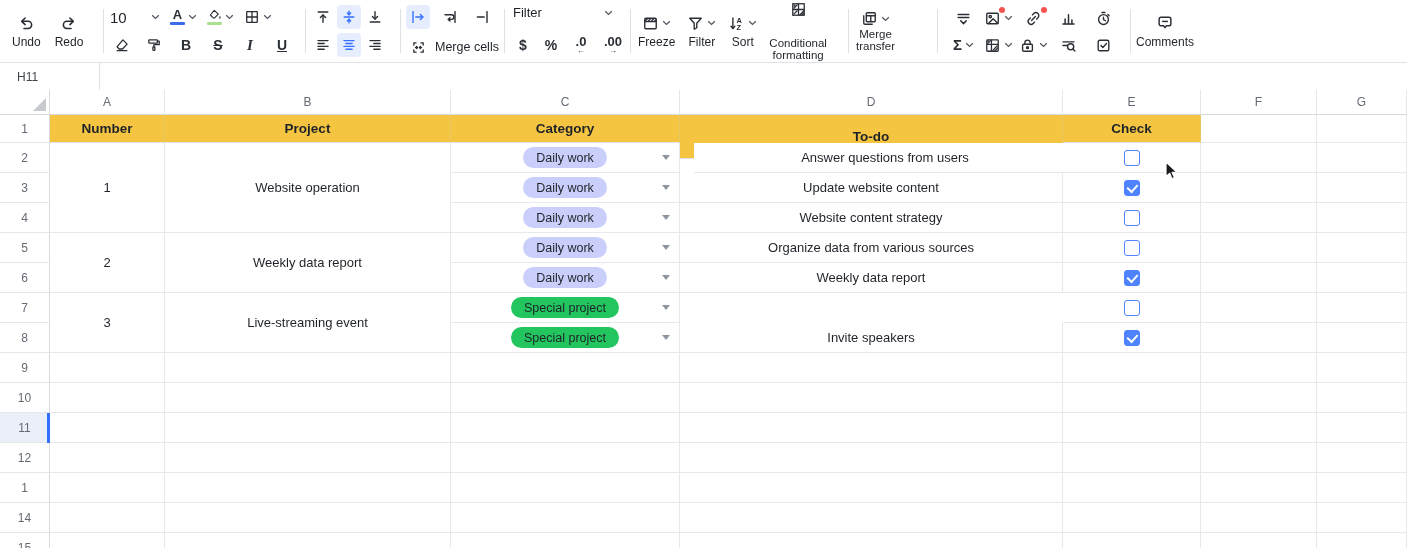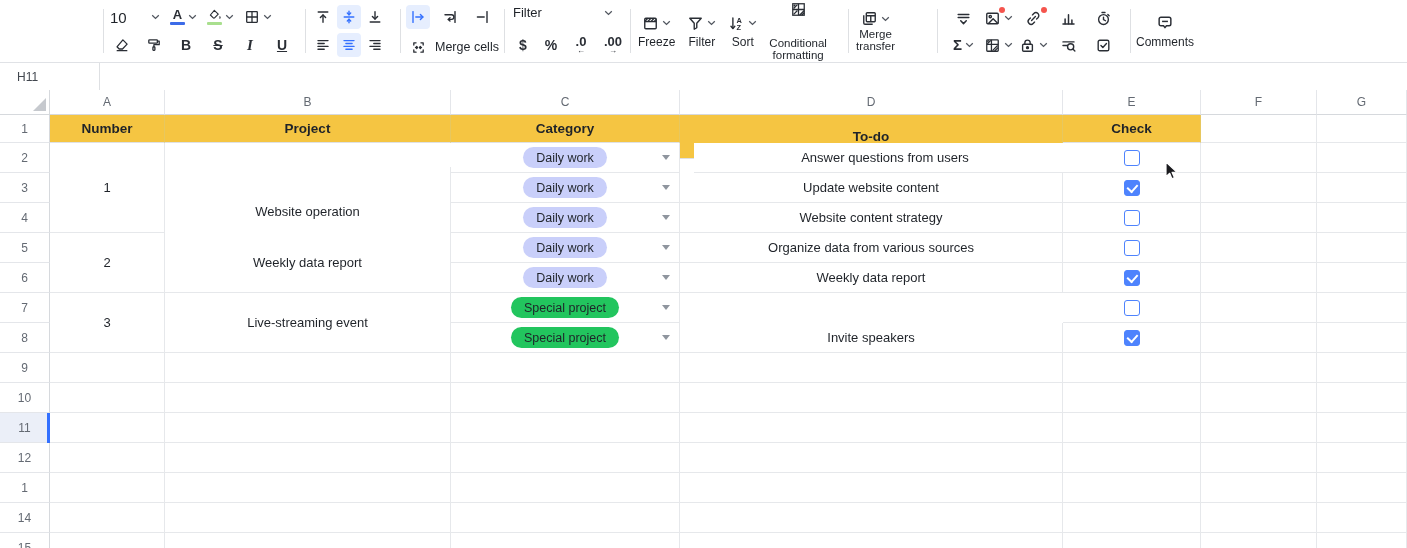--- a/index.html
+++ b/index.html
@@ -71,20 +71,40 @@
   .cb.checked::after{content:"";position:absolute;left:4.2px;top:1.6px;width:4.5px;height:8px;
       border:solid #fff;border-width:0 2px 2px 0;transform:rotate(42deg);}
   .selbar{position:absolute;background:#3370FF;}
   #cursor{position:absolute;z-index:50;}
 </style>
 </head>
 <body>
 
 <div class="toolbar">
 
+  <div class="tgroup" style="left:12px;gap:14px;">
+    <div class="tbtn">
+      <span class="icon">
+        <svg width="18" height="18" viewBox="0 0 16 16" fill="none" stroke="currentColor" stroke-width="1.4" stroke-linecap="round" stroke-linejoin="round">
+          <path d="M4.6 6.5 H9.8 a3.2 3.2 0 0 1 0 6.4 H6.2"></path>
+            <path d="M7.2 3.6 L4.2 6.5 l3 2.9"></path>
+          </svg>
+      </span>
+      <span class="tlabel">Undo</span>
+    </div>
+    <div class="tbtn">
+      <span class="icon">
+        <svg width="18" height="18" viewBox="0 0 16 16" fill="none" stroke="currentColor" stroke-width="1.4" stroke-linecap="round" stroke-linejoin="round">
+          <path d="M11.4 6.5 H6.2 a3.2 3.2 0 0 0 0 6.4 H9.8"></path>
+            <path d="M8.8 3.6 l3 2.9 -3 2.9"></path>
+          </svg>
+      </span>
+      <span class="tlabel">Redo</span>
+    </div>
+  </div>
 
   <div class="vsep" style="left:103px"></div>
 
   <div class="tgroup" style="left:110px;">
     <div class="stack2">
       <div class="trow" style="gap:10px;">
         <div class="ibtn" style="min-width:50px;justify-content:space-between;">
           <span class="fontsize">10</span>
           <span class="chevwrap">
             <svg width="9" height="6" viewBox="0 0 9 6" fill="none" stroke="#51565F" stroke-width="1.3">
@@ -551,21 +571,21 @@
     <div class="rowhead" style="left: 0px; top: 413px; width: 50px; height: 30px;">14</div>
     <div class="rowhead" style="left: 0px; top: 443px; width: 50px; height: 30px;">15</div>
     <div class="cell hdr" style="left: 50px; top: 25px; width: 115px; height: 28px;">Number</div>
     <div class="cell hdr" style="left: 165px; top: 25px; width: 286px; height: 28px;">Project</div>
     <div class="cell hdr" style="left: 451px; top: 25px; width: 229px; height: 28px;">Category</div>
     <div class="cell hdr" style="left: 680px; top: 25px; width: 383px; height: 44px;">To-do</div>
     <div class="cell hdr" style="left: 1063px; top: 25px; width: 138px; height: 28px;">Check</div>
     <div class="cell" style="left: 1201px; top: 25px; width: 116px; height: 28px;"></div>
     <div class="cell" style="left: 1317px; top: 25px; width: 90px; height: 28px;"></div>
     <div class="cell" style="left: 50px; top: 53px; width: 115px; height: 90px;">1</div>
-    <div class="cell" style="left: 165px; top: 53px; width: 286px; height: 90px; margin-top: 24px;">Website operation</div>
+    <div class="cell" style="left: 165px; top: 53px; width: 286px; height: 90px;">Website operation</div>
     <div class="cell" style="left: 50px; top: 143px; width: 115px; height: 60px;">2</div>
     <div class="cell" style="left: 165px; top: 143px; width: 286px; height: 60px;">Weekly data report</div>
     <div class="cell" style="left: 50px; top: 203px; width: 115px; height: 60px;">3</div>
     <div class="cell" style="left: 165px; top: 203px; width: 286px; height: 60px;">Live-streaming event</div>
     <div class="cell" style="left: 451px; top: 53px; width: 229px; height: 30px; position: absolute;">
       <span class="pill daily">Daily work</span>
       <span class="catarrow"></span>
     </div>
     <div class="cell" style="left: 694px; top: 53px; width: 383px; height: 30px;">Answer questions from users</div>
     <div class="cell" style="left: 1063px; top: 53px; width: 138px; height: 30px;">

